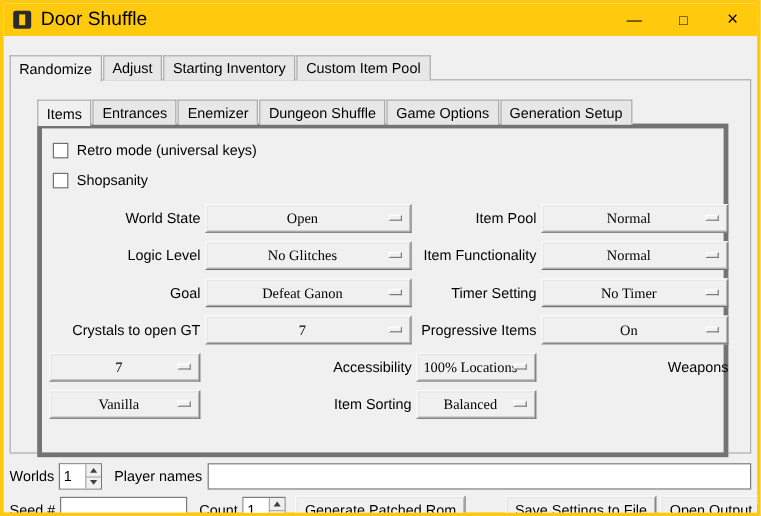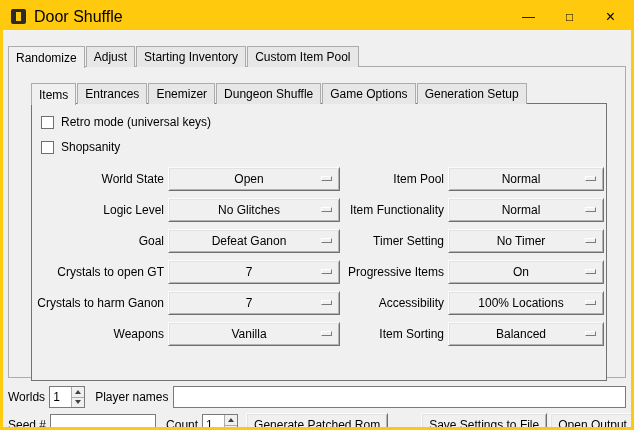--- a/index.html
+++ b/index.html
@@ -49,21 +49,21 @@
   .tab.selected{
     background:#F0F0F0; position:relative;
     height:22px; margin-bottom:-1px; z-index:4;
   }
   .main-frame{
     border:1px solid #ACACAC;
     margin:0 5px; position:relative; top:-1px;
     height:312px; background:#F0F0F0;
   }
   .sub-frame{
-    border:1px solid #737373;
+    border:4px solid #737373;
     margin:0 18px 0 22px; position:relative; top:-1px;
     height:278px; background:#F0F0F0;
   }
   
   .check-row{ display:flex; align-items:center; padding-left:9px; margin-top:11px; }
   .checkbox{
     width:13px; height:13px; background:#fff;
     border:1px solid #6F6F6F; margin-right:7px; flex:0 0 auto;
   }
   
@@ -78,21 +78,21 @@
     display:flex; justify-content:flex-end; align-items:center;
     white-space:nowrap;
   }
   .dropdown{
     height:24px; background:#F0F0F0;
     border:1px solid; border-color:#FBFBFB #6F6F6F #6F6F6F #FBFBFB;
     box-shadow: inset 1px 1px 0 #E2E2E2, inset -1px -1px 0 #B4B4B4;
     display:flex; align-items:center; justify-content:center;
     position:relative; cursor:default;
   }
-  .ddval{ white-space:nowrap; padding-right:10px; }
+  .ddval{ white-space:nowrap; padding-right:10px;font-family:Liberation Serif, serif; }
   .dd-ind{
     position:absolute; right:7px; top:50%; margin-top:-3px;
     width:11px; height:5px; background:#F0F0F0;
     border-top:1px solid #FFF; border-left:1px solid #FFF;
     border-bottom:1px solid #7A7A7A; border-right:1px solid #7A7A7A;
   }
   
   .bottom-row{ display:flex; align-items:center; margin:7px 5px 0 5px; }
   .bottom-row.second{ margin-top:5px; }
   .lbl{ white-space:nowrap; }
@@ -209,21 +209,20 @@
         <div class="dropdown">
           <span class="ddval">7</span>
           <span class="dd-ind"></span>
         </div>
         <div class="flabel">Progressive Items</div>
         <div class="dropdown">
           <span class="ddval">On</span>
           <span class="dd-ind"></span>
         </div>
 
-        <div class="flabel">Crystals to harm Ganon</div>
         <div class="dropdown">
           <span class="ddval">7</span>
           <span class="dd-ind"></span>
         </div>
         <div class="flabel">Accessibility</div>
         <div class="dropdown">
           <span class="ddval">100% Locations</span>
           <span class="dd-ind"></span>
         </div>
 

